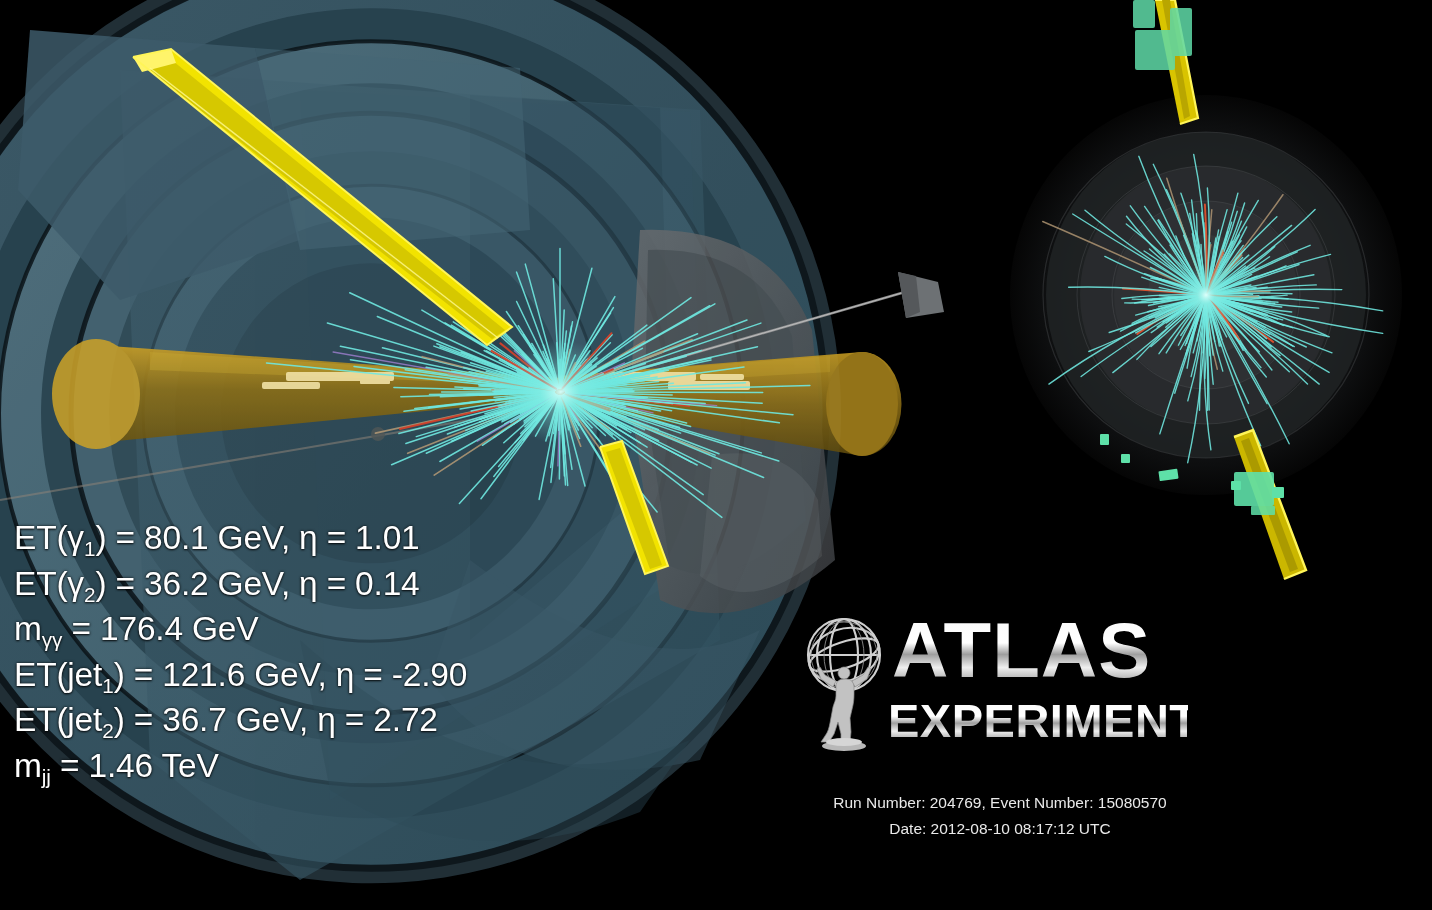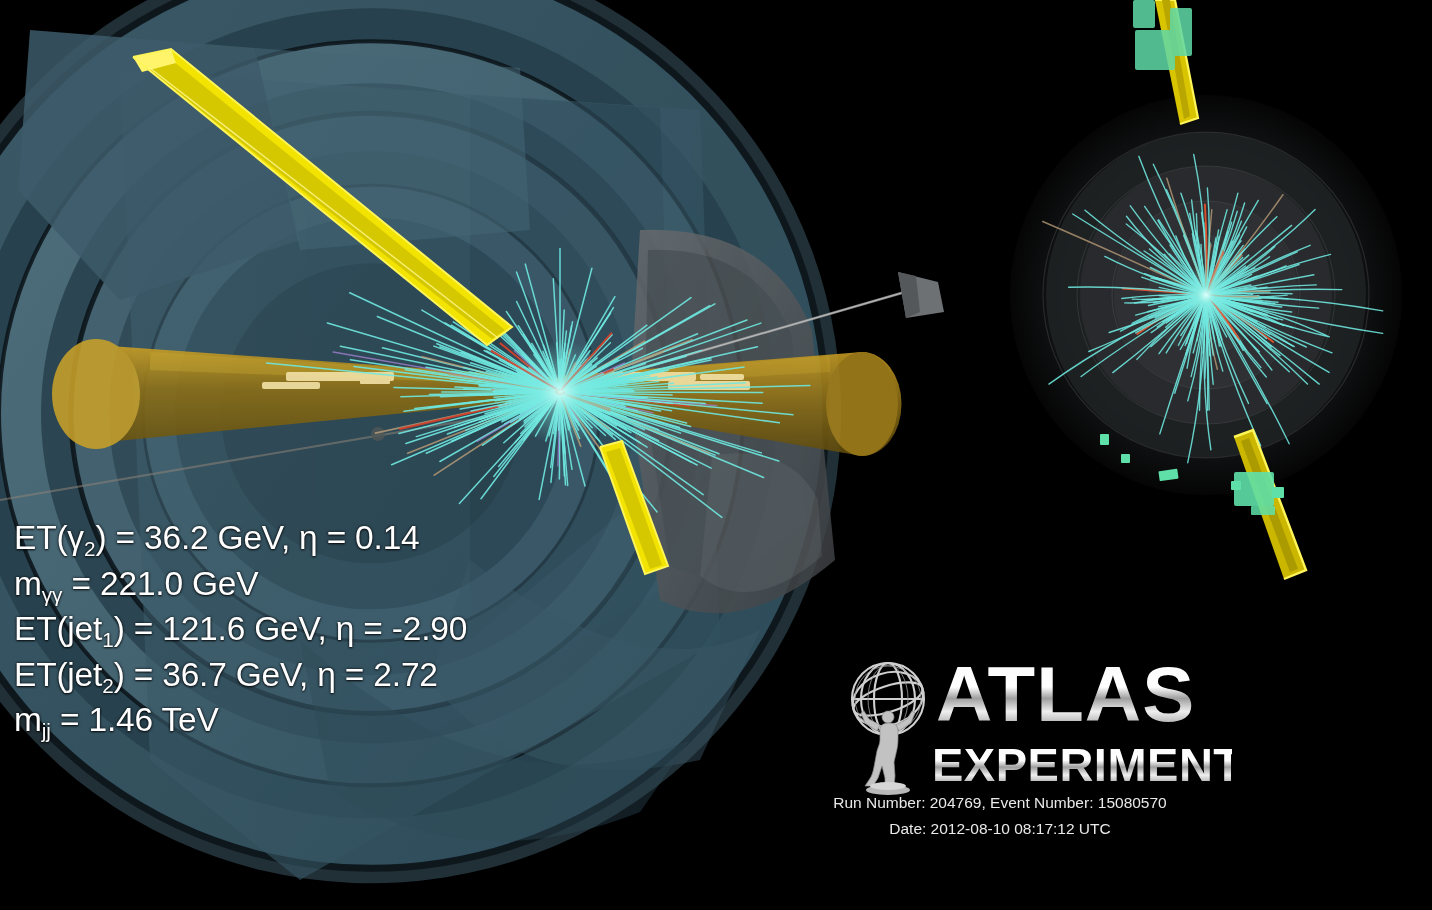--- a/index.html
+++ b/index.html
@@ -16,21 +16,21 @@
     color:#fff;font-size:33.5px;line-height:45.5px;
     font-family:"Liberation Sans", sans-serif;
     letter-spacing:-0.2px;white-space:nowrap;
     text-shadow:0 0 3px rgba(0,0,0,.85),0 1px 2px rgba(0,0,0,.7);
     pointer-events:none;
   }
   #event-info .ln{height:45.5px;}
   #event-info sub{font-size:0.62em;vertical-align:-0.32em;letter-spacing:0;}
 
   
-  #brand{position:absolute;left:839px;top:605px;width:400px;height:160px;margin-top:44px;}
+  #brand{position:absolute;left:795px;top:605px;width:400px;height:160px;}
   #brand-logo{position:absolute;left:0px;top:2px;width:98px;height:148px;}
   #brand-words{position:absolute;left:93px;top:0px;width:300px;height:150px;}
   .wordmark{
     font-family:"Liberation Sans", sans-serif;font-weight:bold;
     fill:url(#silverGrad);
   }
   #caption{
     position:absolute;left:700px;top:790px;width:600px;text-align:center;
     color:#e9e9e9;font-size:15.5px;line-height:26px;
     font-family:"Liberation Sans", sans-serif;
@@ -790,24 +790,27 @@
 
     <g fill="#5fd9a7" opacity="0.86">
       <rect x="1133" y="0" width="22" height="28" rx="2"></rect>
       <rect x="1135" y="30" width="40" height="40" rx="2"></rect>
       <rect x="1170" y="8" width="22" height="48" rx="2"></rect>
     </g>
   </svg>
 
   <div id="event-info">
     <div class="ln">
+      <span>ET(γ</span><sub>1</sub><span>) = 80.1 GeV, η = 1.01</span>
+    </div>
+    <div class="ln">
       <span>ET(γ</span><sub>2</sub><span>) = 36.2 GeV, η = 0.14</span>
     </div>
     <div class="ln">
-      <span>m</span><sub>γγ</sub><span> = 221.0 GeV</span>
+      <span>m</span><sub>γγ</sub><span> = 176.4 GeV</span>
     </div>
     <div class="ln">
       <span>ET(jet</span><sub>1</sub><span>) = 121.6 GeV, η = -2.90</span>
     </div>
     <div class="ln">
       <span>ET(jet</span><sub>2</sub><span>) = 36.7 GeV, η = 2.72</span>
     </div>
     <div class="ln">
       <span>m</span><sub>jj</sub><span> = 1.46 TeV</span>
     </div>

